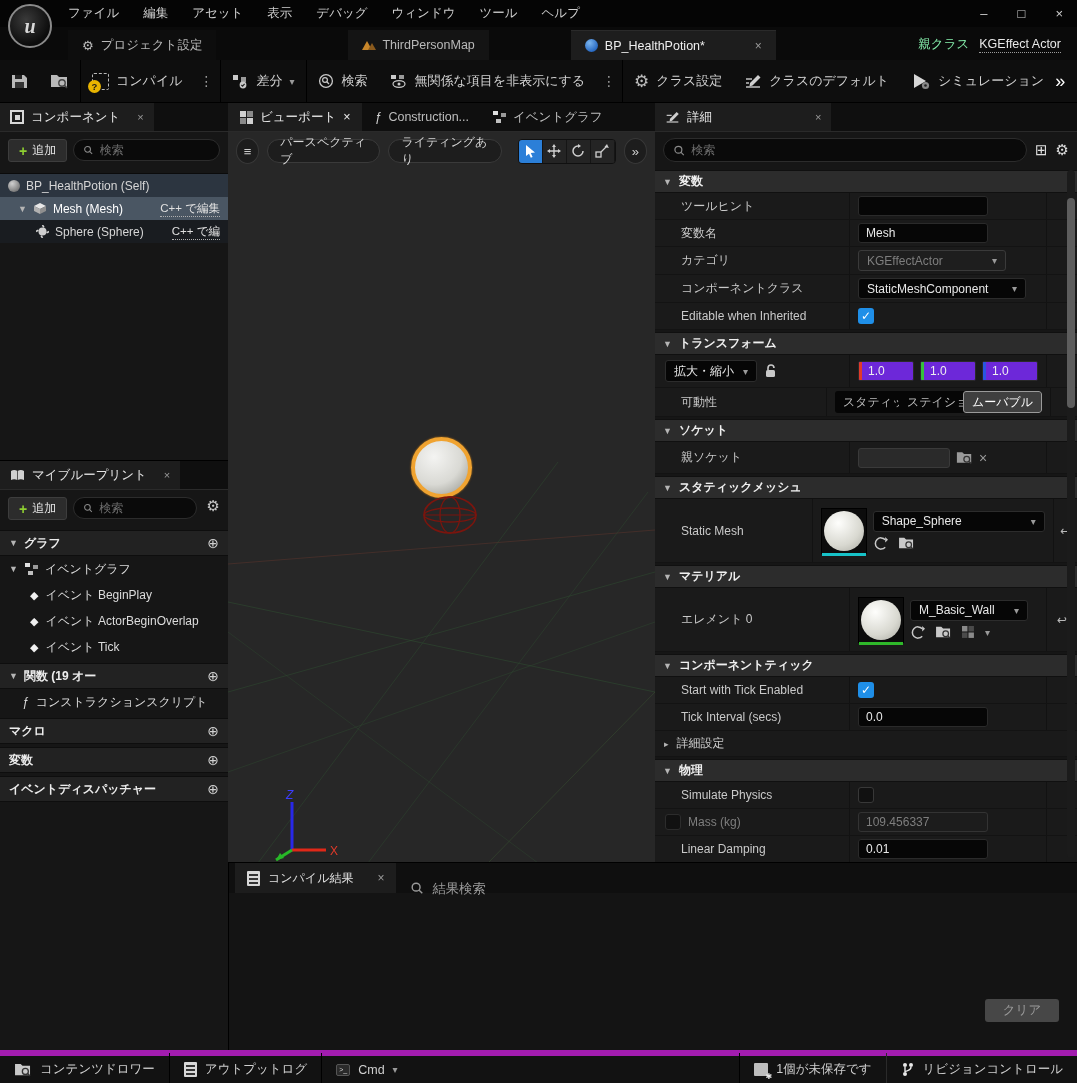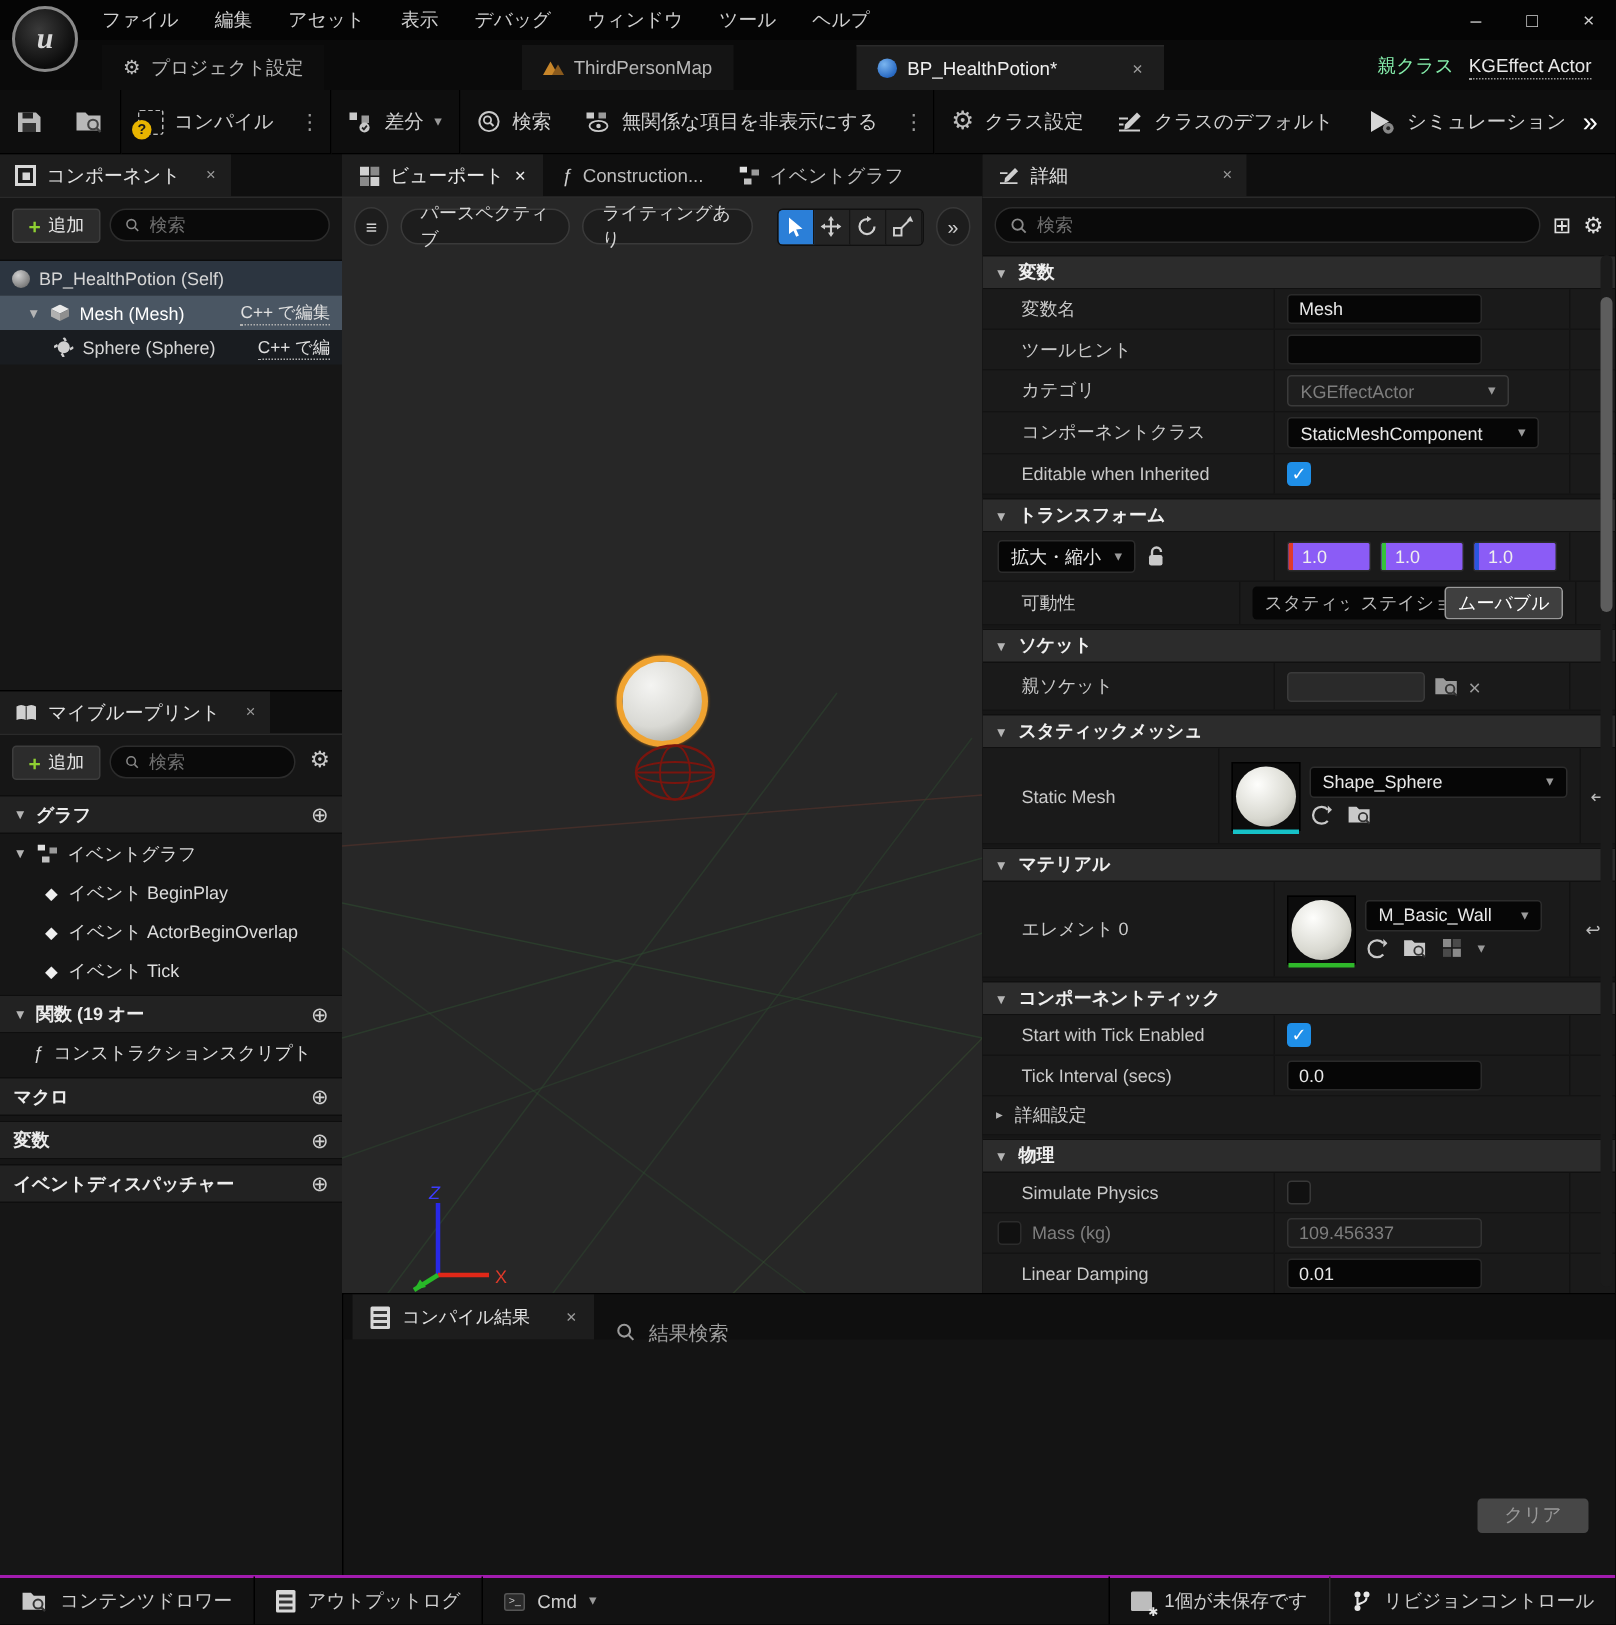--- a/index.html
+++ b/index.html
@@ -91,21 +91,21 @@
   .drow{min-height:27px;display:flex;align-items:stretch;background:#1a1a1a;border-bottom:1px solid #131313;}
   .dlabel{width:195px;display:flex;align-items:center;padding-left:26px;color:#c9c9c9;border-right:1px solid #121212;font-size:12px;gap:7px;}
   .dval{flex:1;display:flex;align-items:center;padding:3px 8px;border-right:1px solid #121212;gap:6px;}
   .dgut{width:30px;display:flex;align-items:center;justify-content:center;color:#b9b9b9;}
   .txtin{background:#060606;border:1px solid #2a2a2a;border-radius:3px;height:20px;color:#e8e8e8;font-size:12px;padding:0 7px;outline:none;}
   .combo{display:flex;align-items:center;justify-content:space-between;background:#060606;border:1px solid #2c2c2c;border-radius:3px;height:21px;padding:0 8px;color:#e8e8e8;font-size:12px;gap:8px;}
   .combo.disabled{background:#1e1e1e;border-color:#3a3a3a;color:#7e7e7e;}
   .checkbox{width:16px;height:16px;border-radius:3px;background:#1f8fe8;display:flex;align-items:center;justify-content:center;color:#fff;font-size:12px;font-weight:bold;}
   .checkbox.off{background:#111;border:1px solid #383838;}
   .checkbox.dim{background:#111;border:1px solid #2c2c2c;}
-  .axisbox{display:flex;align-items:center;background:#8b5cf6;border:1px solid #2a2a2a;border-radius:2px;height:20px;flex:1;overflow:hidden;}
+  .axisbox{display:flex;align-items:center;background:#6d28d9;border:1px solid #2a2a2a;border-radius:2px;height:20px;flex:1;overflow:hidden;}
   .axisbox i{width:3px;align-self:stretch;display:block;}
   .axisbox input{flex:1;background:transparent;border:none;outline:none;color:#efefef;font-size:12px;padding:0 6px;width:40px;}
   .seg{display:flex;align-items:center;height:22px;background:#060606;border-radius:3px;overflow:hidden;}
   .seg span{padding:0 8px;color:#bdbdbd;font-size:12px;white-space:nowrap;overflow:hidden;max-width:64px;}
   .seg span.on{background:#3f3f3f;border:1px solid #9a9a9a;border-radius:3px;color:#fff;height:22px;display:flex;align-items:center;max-width:none;}
   .thumb{width:46px;height:46px;background:#0c0c0c;border:1px solid #000;position:relative;display:flex;align-items:center;justify-content:center;}
   .thumb .ball{width:40px;height:40px;border-radius:50%;background:radial-gradient(circle at 36% 30%,#fefefc,#d8d8d0 60%,#a8a8a0);}
   .thumb .bar{position:absolute;left:0;right:0;bottom:-3px;height:3px;}
   .assetops{display:flex;flex-direction:column;gap:4px;}
   .oprow{display:flex;align-items:center;gap:10px;}
@@ -116,21 +116,21 @@
   .bottompanel{position:absolute;left:228px;top:862px;width:849px;height:188px;background:#141414;border-top:1px solid #000;border-left:1px solid #000;}
   .bptabs{height:30px;display:flex;align-items:center;background:#0f0f0f;}
   .bptab{height:30px;display:flex;align-items:center;gap:8px;padding:0 12px;background:#1d1d1d;color:#e3e3e3;margin-left:6px;}
   .bpsearch{display:flex;align-items:center;gap:8px;margin-left:14px;color:#8d8d8d;flex:1;margin-top:20px;}
   .bpsearch input{background:transparent;border:none;outline:none;color:#cfcfcf;width:300px;}
   .bpsearch input::placeholder{color:#9d9d9d;}
   .clearbtn{position:absolute;right:18px;bottom:28px;width:74px;height:23px;background:#474747;border-radius:3px;color:#9a9a9a;display:flex;align-items:center;justify-content:center;font-size:12.5px;}
   .docicon{width:13px;height:15px;background:#d8d8d8;border-radius:1px;position:relative;}
   .docicon:after{content:"";position:absolute;left:2px;top:3px;right:2px;height:2px;background:#333;box-shadow:0 4px 0 #333,0 8px 0 #333;}
   
-  .statusbar{position:absolute;left:0;top:1050px;width:1077px;height:33px;background:#121212;border-top:2px solid #a21caf;display:flex;align-items:center;color:#cfcfcf;font-size:12.5px;}
+  .statusbar{position:absolute;left:0;top:1050px;width:1077px;height:33px;background:#121212;border-top:6px solid #a21caf;display:flex;align-items:center;color:#cfcfcf;font-size:12.5px;}
   .sbtn{display:flex;align-items:center;gap:8px;height:33px;padding:0 14px;border-right:1px solid #000;}
   .cmdbox{width:14px;height:12px;background:#2a2a2a;border:1px solid #555;border-radius:2px;color:#cfcfcf;font-size:7px;display:flex;align-items:center;justify-content:center;}
   .consolein{flex:0 0 280px;margin-left:8px;background:#0a0a0a;border:1px solid #2e2e2e;border-radius:3px;height:22px;color:#cfcfcf;padding:0 9px;outline:none;font-size:12px;}
   .consolein::placeholder{color:#6e6e6e;}
   .sright{margin-left:auto;display:flex;align-items:center;height:33px;}
   .diskicon{width:14px;height:13px;background:#bdbdbd;border-radius:1px;position:relative;}
   .diskicon:after{content:"✱";position:absolute;right:-4px;bottom:-5px;font-size:8px;color:#e8e8e8;}
 </style>
 </head>
 <body>
@@ -496,33 +496,33 @@
         <span class="dicon">⊞</span>
         <span class="dicon">⚙</span>
       </div>
 
       <div class="sechead">
           <span class="tria">▼</span>
           <span>変数</span>
         </div>
       <div class="drow">
         <div class="dlabel">
+            <span>ツールヒント</span>
+          </div>
+        <div class="dval">
+            <input class="txtin" style="width: 130px;" value="">
+          </div>
+        <div class="dgut"></div>
+      </div>
+      <div class="drow">
+        <div class="dlabel">
             <span>変数名</span>
           </div>
         <div class="dval">
             <input class="txtin" style="width: 130px;" value="Mesh">
-          </div>
-        <div class="dgut"></div>
-      </div>
-      <div class="drow">
-        <div class="dlabel">
-            <span>ツールヒント</span>
-          </div>
-        <div class="dval">
-            <input class="txtin" style="width: 130px;" value="">
           </div>
         <div class="dgut"></div>
       </div>
       <div class="drow">
         <div class="dlabel">
             <span>カテゴリ</span>
           </div>
         <div class="dval">
             <div class="combo disabled" style="width:148px">
               <span>KGEffectActor</span>

